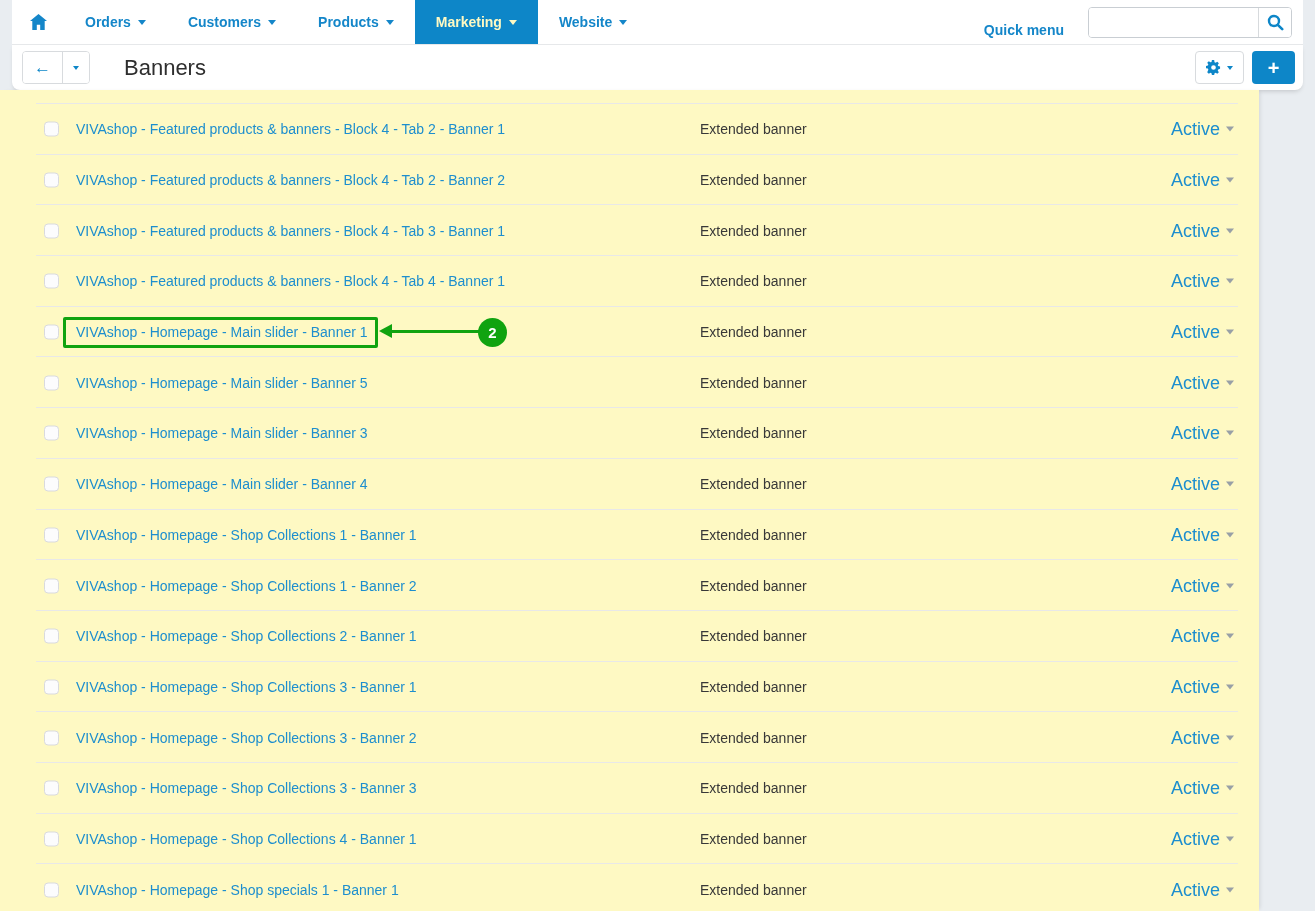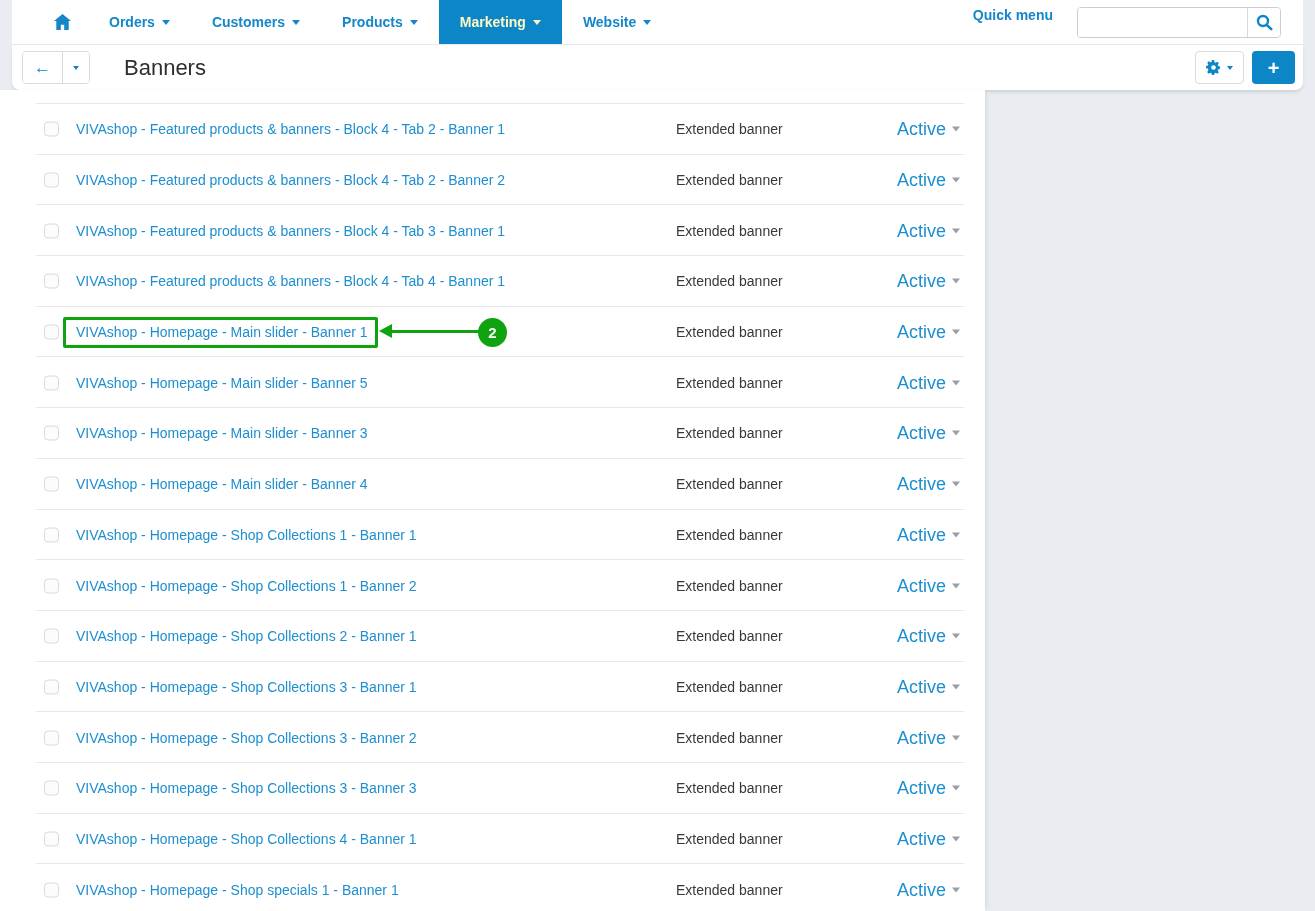--- a/index.html
+++ b/index.html
@@ -16,30 +16,30 @@
   body{
     font-family:"Liberation Sans","DejaVu Sans",sans-serif;
     background:var(--page-bg);
     position:relative;
   }
   
   .topbar{
     position:absolute;left:12px;top:0;width:1291px;height:44px;
     background:#fff;display:flex;align-items:center;justify-content:space-between;
   }
-  .nav-left{display:flex;align-items:center;height:100%;padding-left:24px;}
+  .nav-left{display:flex;align-items:center;height:100%;}
   .home-btn{display:flex;align-items:center;justify-content:center;width:52px;height:100%;cursor:pointer;}
   .nav-item{
     display:flex;align-items:center;gap:7px;height:100%;padding:0 21px;
     color:var(--nav-blue);font-size:14px;font-weight:bold;text-decoration:none;cursor:pointer;
   }
   .nav-item.active{background:var(--accent-blue);color:#fef9c3;}
   .caret{display:inline-block;width:0;height:0;border-left:4px solid transparent;border-right:4px solid transparent;border-top:5px solid currentColor;}
   .caret.small{border-left-width:3.5px;border-right-width:3.5px;border-top-width:4.5px;}
-  .nav-right{display:flex;align-items:flex-start;gap:24px;padding-right:22px;}
+  .nav-right{display:flex;align-items:flex-end;gap:24px;padding-right:11px;}
   .quick-menu{color:var(--nav-blue);font-size:14px;font-weight:bold;text-decoration:none;cursor:pointer;}
   .search-group{
     display:flex;align-items:stretch;width:204px;height:31px;background:#fff;
     border:1px solid #c9ced3;border-radius:4px;overflow:hidden;
   }
   .search-input{flex:1;border:none;outline:none;padding:0 8px;font-size:13px;font-family:inherit;min-width:0;}
   .search-btn{width:33px;border:none;border-left:1px solid #d7dadd;background:#fff;display:flex;align-items:center;justify-content:center;cursor:pointer;}
   
   .header-card{
     position:absolute;left:12px;top:44px;width:1291px;height:46px;background:#fff;
@@ -49,38 +49,38 @@
   }
   .back-group{display:flex;margin-left:10px;height:33px;border:1px solid #d8dbde;border-radius:4px;overflow:hidden;background:#fff;}
   .back-btn{width:39px;border:none;background:#fff;color:var(--accent-blue);font-size:17px;font-weight:bold;cursor:pointer;display:flex;align-items:center;justify-content:center;}
   .back-caret-btn{width:27px;border:none;border-left:1px solid #d8dbde;background:#fff;color:var(--accent-blue);cursor:pointer;display:flex;align-items:center;justify-content:center;}
   .page-title{margin-left:34px;font-size:22px;font-weight:normal;color:#2e2e2e;}
   .header-actions{margin-left:auto;display:flex;align-items:center;gap:8px;padding-right:8px;}
   .gear-btn{width:49px;height:33px;border:1px solid #d8dbde;border-radius:4px;background:#fff;color:var(--accent-blue);cursor:pointer;display:flex;align-items:center;justify-content:center;gap:6px;}
   .add-btn{width:43px;height:33px;border:none;border-radius:4px;background:var(--accent-blue);color:#fff;font-size:20px;font-weight:bold;cursor:pointer;display:flex;align-items:center;justify-content:center;line-height:1;}
   
   .content{
-    position:absolute;left:0;top:90px;width:985px;height:821px;background:#ffffff;
+    position:absolute;left:0;top:90px;width:1259px;height:821px;background:#fef9c3;
     box-shadow:3px 0 4px -2px rgba(0,0,0,.10);
   }
   .partial-row{height:14px;position:relative;}
   .row{height:50.7px;position:relative;}
   .partial-row::after,.row::after{
     content:"";position:absolute;left:36px;right:21px;bottom:0;height:1px;background:var(--divider);
   }
   .row .cb{
     position:absolute;left:44px;top:50%;transform:translateY(-50%);
     width:15px;height:15px;border:1px solid #d9dade;border-radius:4px;background:#fcfcfd;cursor:pointer;
   }
   .row .name{
     position:absolute;left:76px;top:50%;transform:translateY(-50%);
     color:var(--link-blue);font-size:14px;text-decoration:none;cursor:pointer;white-space:nowrap;
   }
   .row .type{
-    position:absolute;left:676px;top:50%;transform:translateY(-50%);
+    position:absolute;left:700px;top:50%;transform:translateY(-50%);
     color:var(--text-dark);font-size:14px;white-space:nowrap;
   }
   .row .status{
     position:absolute;right:25px;top:50%;transform:translateY(-50%);
     display:flex;align-items:center;gap:6px;cursor:pointer;
   }
   .row .status-label{color:var(--link-blue);font-size:18px;}
   .row .status .caret{color:#98a0a6;}
   
   .annotation{position:absolute;left:0;top:0;width:100%;height:100%;pointer-events:none;}

